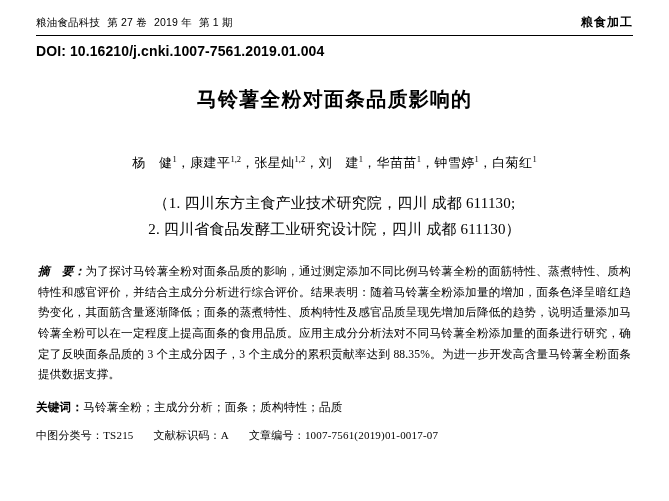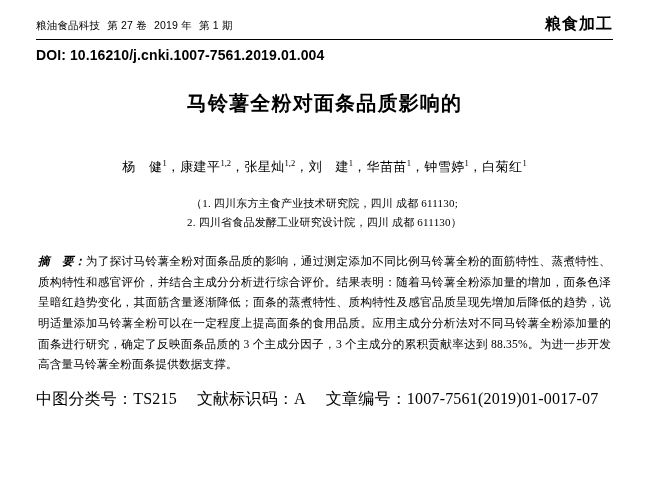--- a/index.html
+++ b/index.html
@@ -12,39 +12,39 @@
     background: #ffffff;
     font-family: "Liberation Serif", "DejaVu Serif", serif;
     color: #000000;
     overflow: hidden;
   }
   .page {
     position: relative;
     width: 669px;
     height: 501px;
     box-sizing: border-box;
-    padding: 14px 56px 0 36px;
+    padding: 14px 36px 0 36px;
   }
 
   
   .runhead {
     display: flex;
     justify-content: space-between;
     align-items: baseline;
     font-size: 10.5px;
     font-family: "Liberation Sans", "DejaVu Sans", sans-serif;
     letter-spacing: 0.2px;
   }
   .runhead-left {
     white-space: nowrap;
   }
   .runhead-left .seg { margin-right: 7px; }
   .runhead-right {
     font-weight: bold;
-    font-size: 16px;
+    font-size: 12px;
     letter-spacing: 1px;
   }
   .rule {
     border-top: 1.1px solid #000;
     margin-top: 4px;
     margin-bottom: 7px;
   }
 
   
   .doi {
@@ -77,21 +77,21 @@
   .authors sup {
     font-size: 8.5px;
     vertical-align: super;
     letter-spacing: 0;
   }
 
   
   .affils {
     margin-top: 18px;
     text-align: center;
-    font-size: 11px;
+    font-size: 15px;
     line-height: 1.75;
     letter-spacing: 0.2px;
   }
 
   
   .abstract {
     margin-top: 20px;
     font-size: 11.6px;
     line-height: 1.78;
     text-align: justify;
@@ -108,21 +108,21 @@
   .keywords {
     margin-top: 14px;
     font-size: 11.6px;
     letter-spacing: 0.2px;
   }
   .keywords .lbl { font-weight: bold; }
 
   
   .codes {
     margin-top: 13px;
-    font-size: 16px;
+    font-size: 11px;
     letter-spacing: 0.2px;
     white-space: nowrap;
   }
   .codes .gap { display: inline-block; width: 20px; }
 </style>
 </head>
 <body>
 
 <div class="page">
 
@@ -145,16 +145,17 @@
     <span class="au"><span>杨　健</span><sup>1</sup>，</span><span class="au"><span>康建平</span><sup>1,2</sup>，</span><span class="au"><span>张星灿</span><sup>1,2</sup>，</span><span class="au"><span>刘　建</span><sup>1</sup>，</span><span class="au"><span>华苗苗</span><sup>1</sup>，</span><span class="au"><span>钟雪婷</span><sup>1</sup>，</span><span class="au"><span>白菊红</span><sup>1</sup></span>
   </div>
 
   <div class="affils">
     <div>（1. 四川东方主食产业技术研究院，四川  成都  611130;</div>
     <div>2. 四川省食品发酵工业研究设计院，四川  成都  611130）</div>
   </div>
 
   <div class="abstract"><span class="lbl">摘　要：</span><span>为了探讨马铃薯全粉对面条品质的影响，通过测定添加不同比例马铃薯全粉的面筋特性、蒸煮特性、质构特性和感官评价，并结合主成分分析进行综合评价。结果表明：随着马铃薯全粉添加量的增加，面条色泽呈暗红趋势变化，其面筋含量逐渐降低；面条的蒸煮特性、质构特性及感官品质呈现先增加后降低的趋势，说明适量添加马铃薯全粉可以在一定程度上提高面条的食用品质。应用主成分分析法对不同马铃薯全粉添加量的面条进行研究，确定了反映面条品质的 3 个主成分因子，3 个主成分的累积贡献率达到 88.35%。为进一步开发高含量马铃薯全粉面条提供数据支撑。</span></div>
 
+  <div class="keywords"><span class="lbl">关键词：</span><span>马铃薯全粉；主成分分析；面条；质构特性；品质</span></div>
 
   <div class="codes"><span>中图分类号：</span><span>TS215</span><span class="gap"></span><span>文献标识码：</span><span>A</span><span class="gap"></span><span>文章编号：</span><span>1007-7561(2019)01-0017-07</span></div>
 
 </div>
 
 </body></html>

